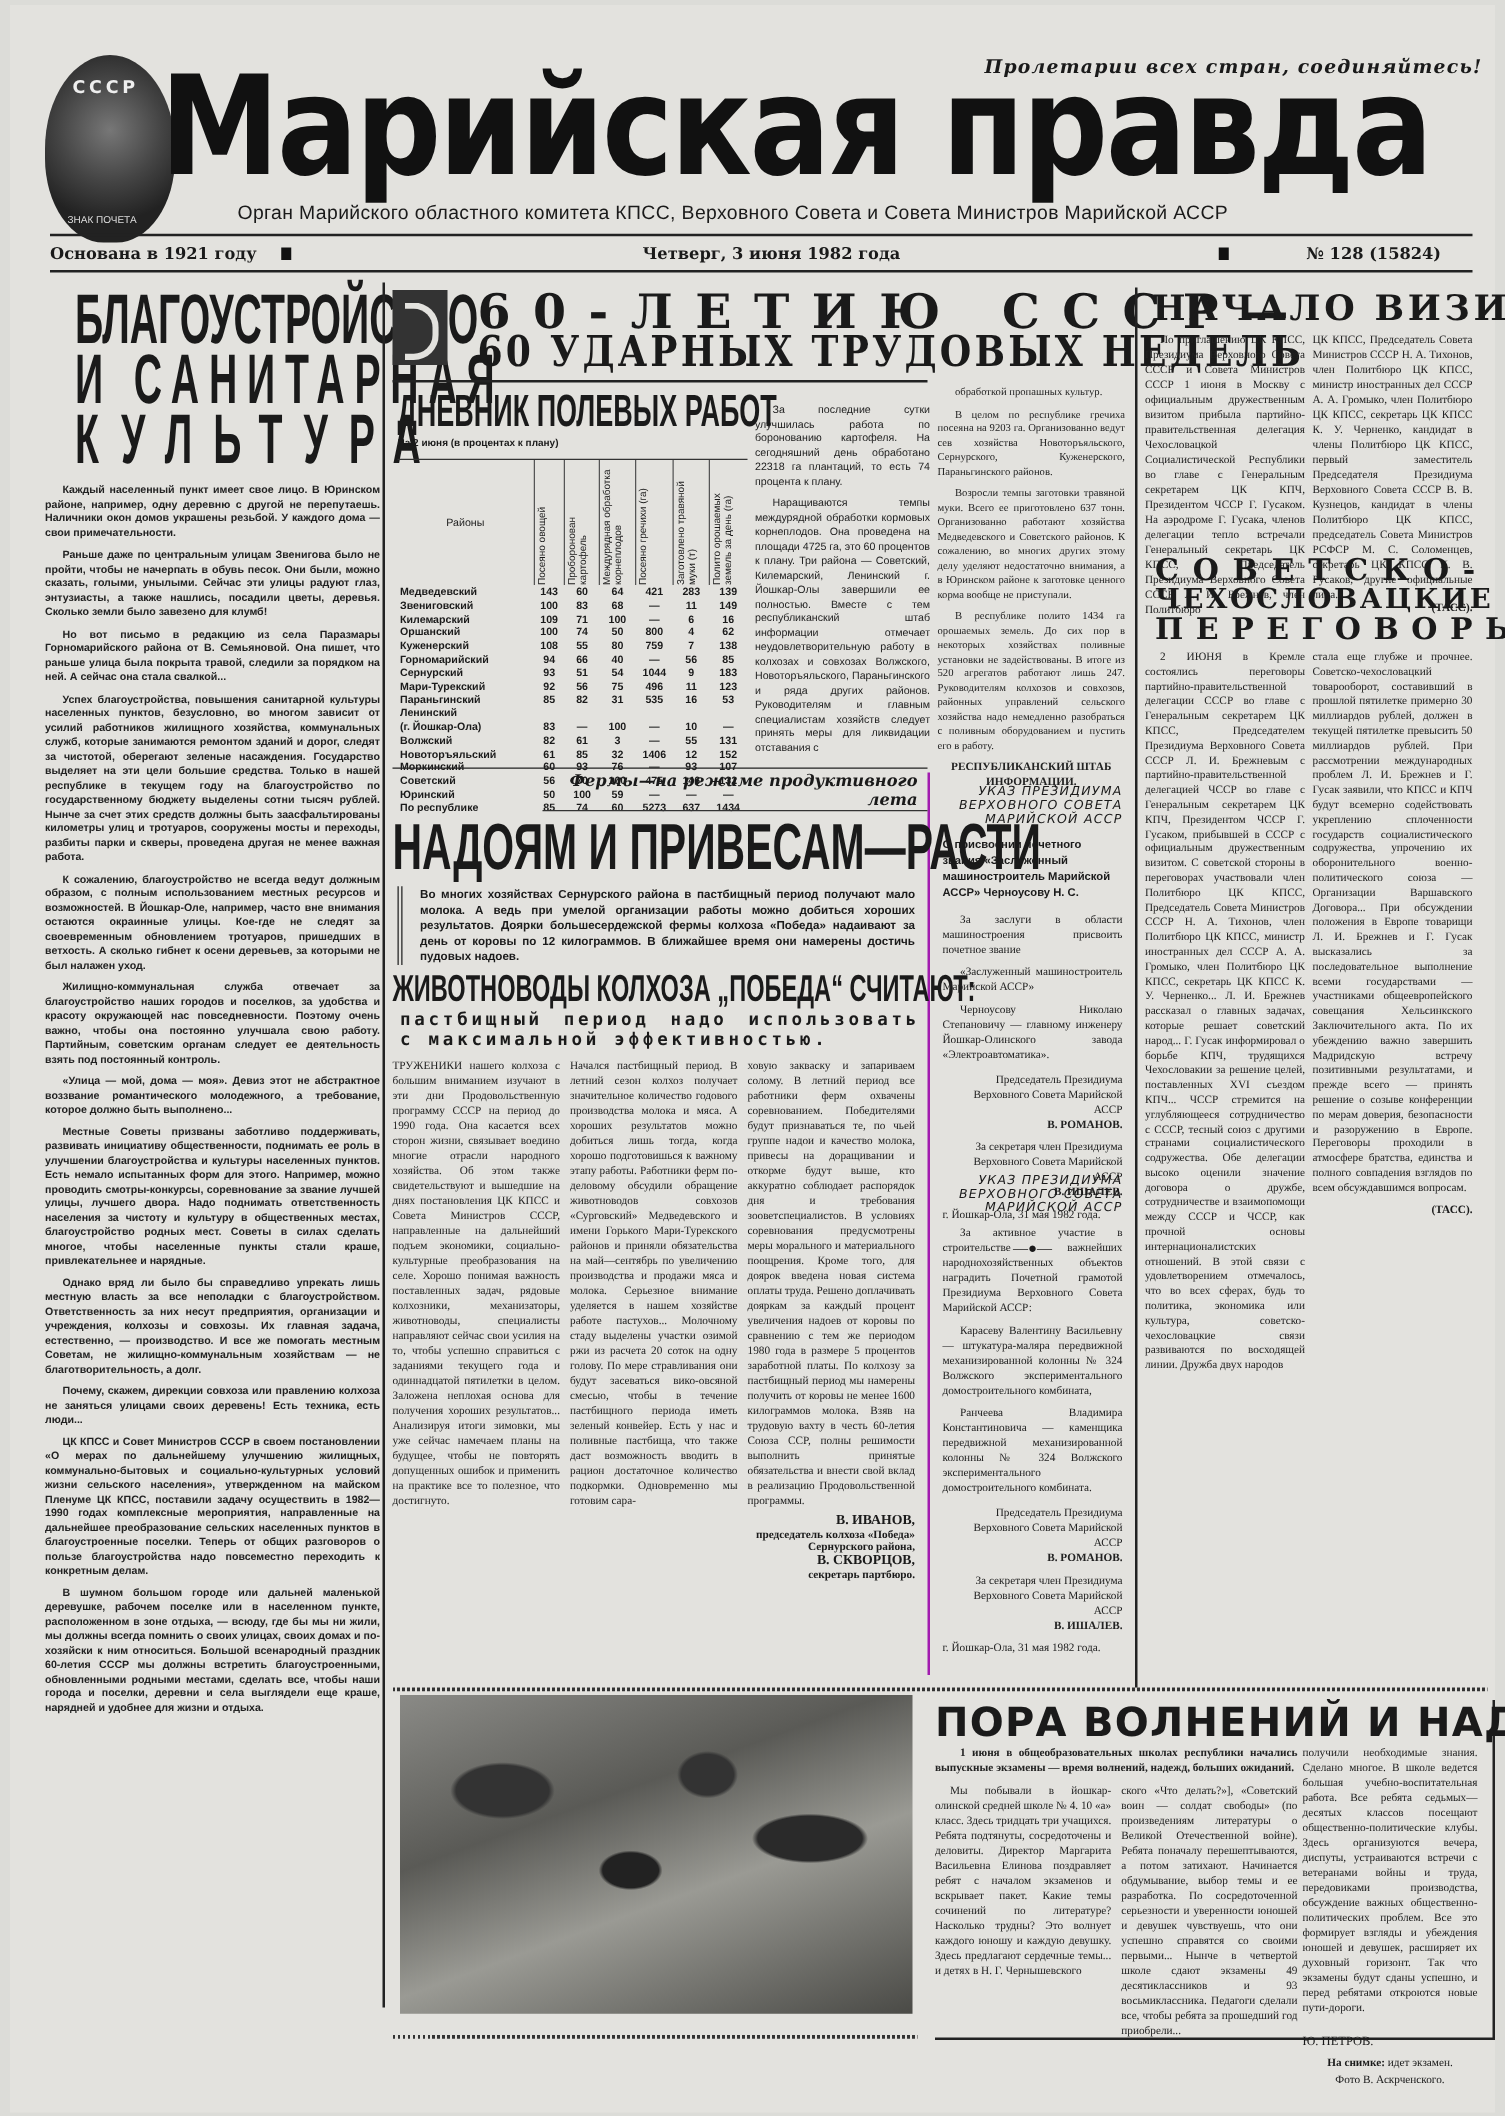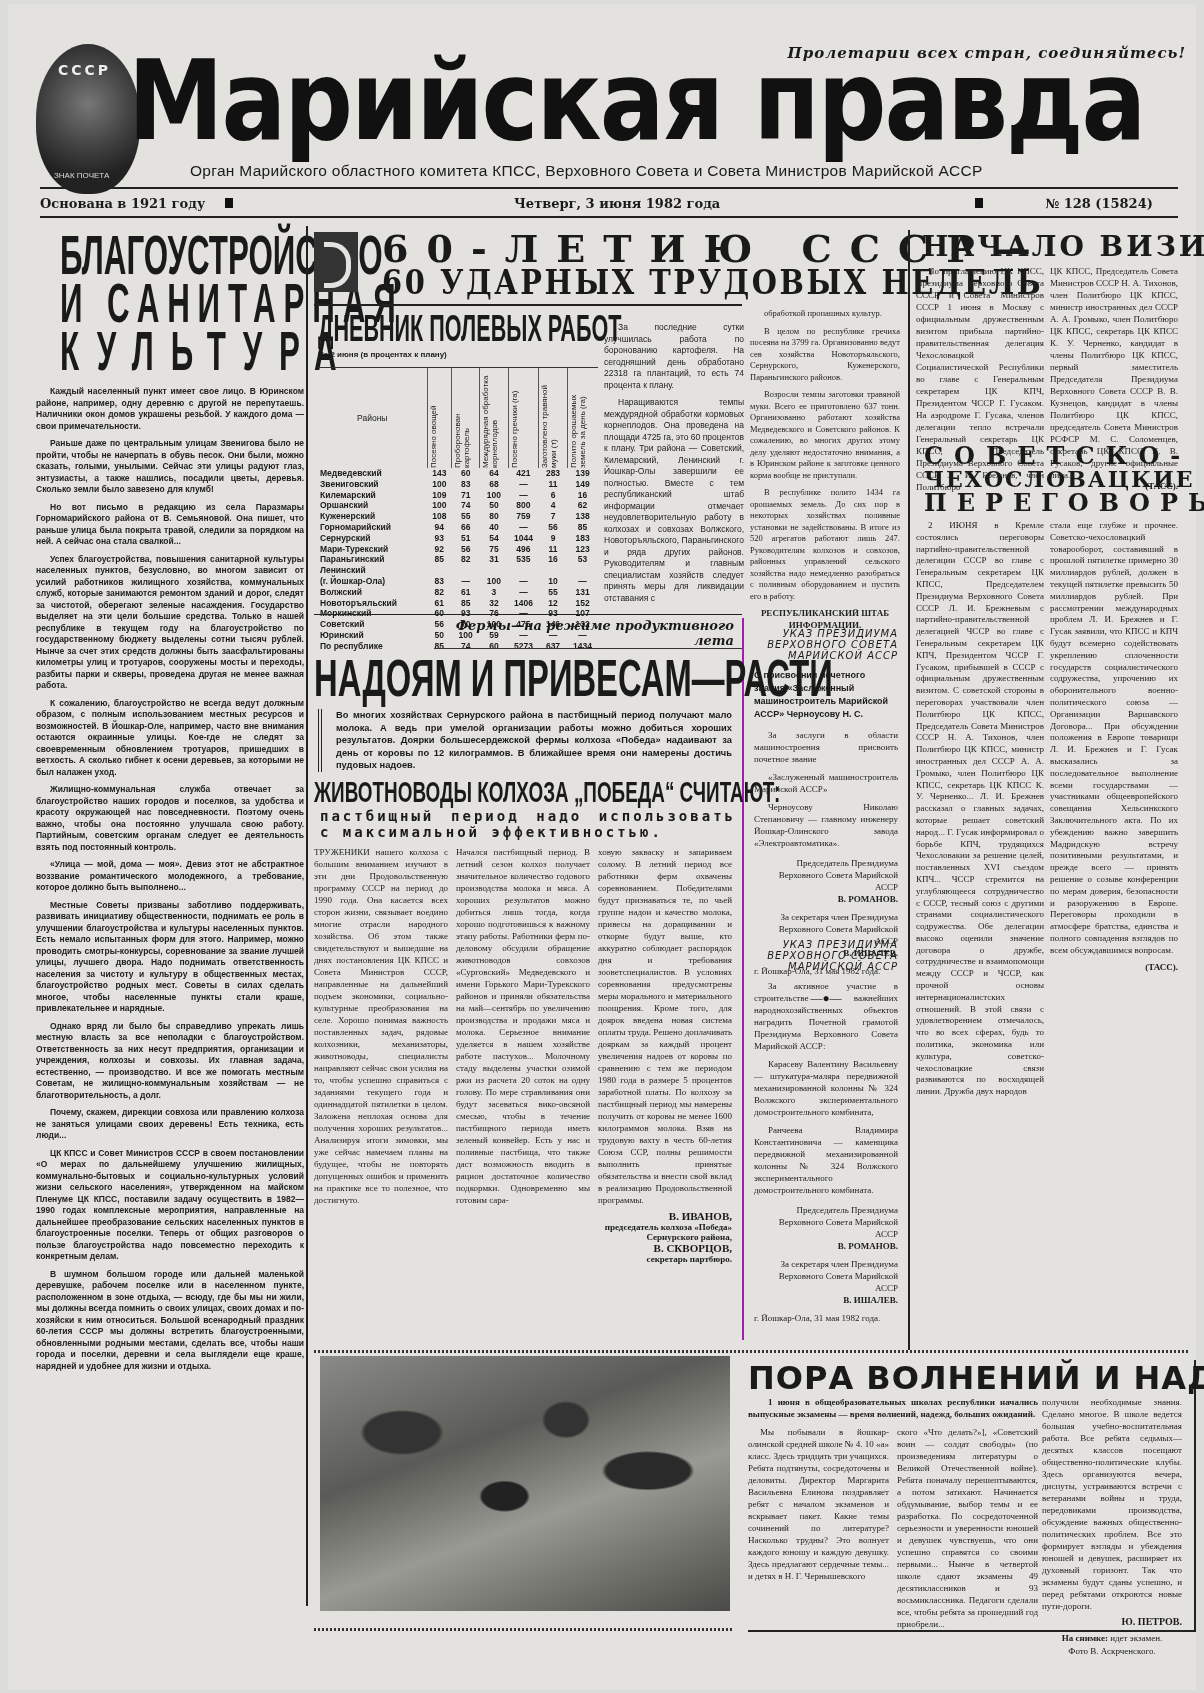--- a/index.html
+++ b/index.html
@@ -278,21 +278,21 @@
   </section>
 
   <section class="abs text" style="left:596px;top:318px;width:140px;">
     <p class="para">За последние сутки улучшилась работа по боронованию картофеля. На сегодняшний день обработано 22318 га плантаций, то есть 74 процента к плану.</p>
     <p class="para">Наращиваются темпы междурядной обработки кормовых корнеплодов. Она проведена на площади 4725 га, это 60 процентов к плану. Три района — Советский, Килемарский, Ленинский г. Йошкар-Олы завершили ее полностью. Вместе с тем республиканский штаб информации отмечает неудовлетворительную работу в колхозах и совхозах Волжского, Новоторъяльского, Параньгинского и ряда других районов. Руководителям и главным специалистам хозяйств следует принять меры для ликвидации отставания с</p>
   </section>
   <div class="rule" style="left:306px;top:610px;width:428px;height:1px"></div>
 
   <section class="abs text" style="left:742px;top:304px;width:150px;font-family:Liberation Serif, serif;">
     <p class="para">обработкой пропашных культур.</p>
-    <p class="para">В целом по республике гречиха посеяна на 3799 га. Организованно ведут сев хозяйства Новоторъяльского, Сернурского, Куженерского, Параньгинского районов.</p>
+    <p class="para">В целом по республике гречиха посеяна на 9203 га. Организованно ведут сев хозяйства Новоторъяльского, Сернурского, Куженерского, Параньгинского районов.</p>
     <p class="para">Возросли темпы заготовки травяной муки. Всего ее приготовлено 637 тонн. Организованно работают хозяйства Медведевского и Советского районов. К сожалению, во многих других этому делу уделяют недостаточно внимания, а в Юринском районе к заготовке ценного корма вообще не приступали.</p>
     <p class="para">В республике полито 1434 га орошаемых земель. До сих пор в некоторых хозяйствах поливные установки не задействованы. В итоге из 520 агрегатов работают лишь 247. Руководителям колхозов и совхозов, районных управлений сельского хозяйства надо немедленно разобраться с поливным оборудованием и пустить его в работу.</p>
     <div style="text-align:center;font-weight:bold;font-size:9px">РЕСПУБЛИКАНСКИЙ ШТАБ ИНФОРМАЦИИ.</div>
   </section>
 
   <div class="col-rule" style="left:900px;top:226px;height:1120px;"></div>
 
   <section class="abs" style="left:306px;top:614px;width:428px;height:722px;border-right:2px solid #a21caf;">
     <div style="text-align:right;font-style:italic;font-weight:bold;font-size:13px;font-family:'DejaVu Serif',serif;border-bottom:1px solid #333;margin-left:120px;padding-right:8px">Фермы—на режиме продуктивного лета</div>
     <div class="head-narrow" style="font-size:52px;line-height:54px;transform:scaleX(.63);margin-top:2px">НАДОЯМ И ПРИВЕСАМ—РАСТИ</div>
@@ -380,21 +380,21 @@
     <div style="display:flex;gap:4px">
       <div style="width:290px">
         <div class="text-serif" style="font-weight:bold;text-indent:20px;margin-bottom:6px">1 июня в общеобразовательных школах республики начались выпускные экзамены — время волнений, надежд, больших ожиданий.</div>
         <div style="display:flex;gap:8px">
           <div class="text-serif" style="width:141px;text-indent:12px">Мы побывали в йошкар-олинской средней школе № 4. 10 «а» класс. Здесь тридцать три учащихся. Ребята подтянуты, сосредоточены и деловиты. Директор Маргарита Васильевна Елинова поздравляет ребят с началом экзаменов и вскрывает пакет. Какие темы сочинений по литературе? Насколько трудны? Это волнует каждого юношу и каждую девушку. Здесь предлагают сердечные темы... и детях в Н. Г. Чернышевского</div>
           <div class="text-serif" style="width:141px">ского «Что делать?»], «Советский воин — солдат свободы» (по произведениям литературы о Великой Отечественной войне). Ребята поначалу перешептываются, а потом затихают. Начинается обдумывание, выбор темы и ее разработка. По сосредоточенной серьезности и уверенности юношей и девушек чувствуешь, что они успешно справятся со своими первыми... Нынче в четвертой школе сдают экзамены 49 десятиклассников и 93 восьмиклассника. Педагоги сделали все, чтобы ребята за прошедший год приобрели...</div>
         </div>
       </div>
       <div style="width:140px">
         <div class="text-serif">получили необходимые знания. Сделано многое. В школе ведется большая учебно-воспитательная работа. Все ребята седьмых—десятых классов посещают общественно-политические клубы. Здесь организуются вечера, диспуты, устраиваются встречи с ветеранами войны и труда, передовиками производства, обсуждение важных общественно-политических проблем. Все это формирует взгляды и убеждения юношей и девушек, расширяет их духовный горизонт. Так что экзамены будут сданы успешно, и перед ребятами откроются новые пути-дороги.</div>
-        <div style="text-align:right;font-weight:bold;font-size:10px;margin-top:4px">Ю. ПЕТРОВ.</div>
+        <div style="text-align:left;font-weight:normal;font-size:10px;margin-top:16px">Ю. ПЕТРОВ.</div>
         <div style="font-size:9px;margin-top:6px;text-align:center">
           <b>На снимке:</b> <span>идет экзамен.</span>
         </div>
         <div style="font-size:9px;text-align:center;margin-top:3px">Фото В. Аскрченского.</div>
       </div>
     </div>
   </section>
 </div>
 
 </body></html>

